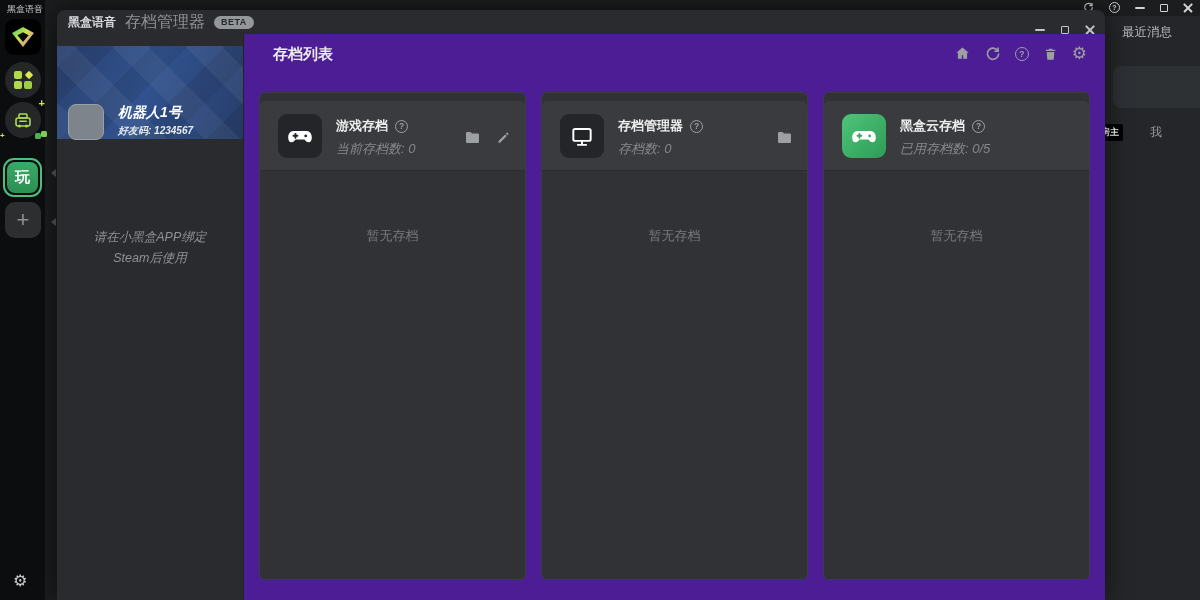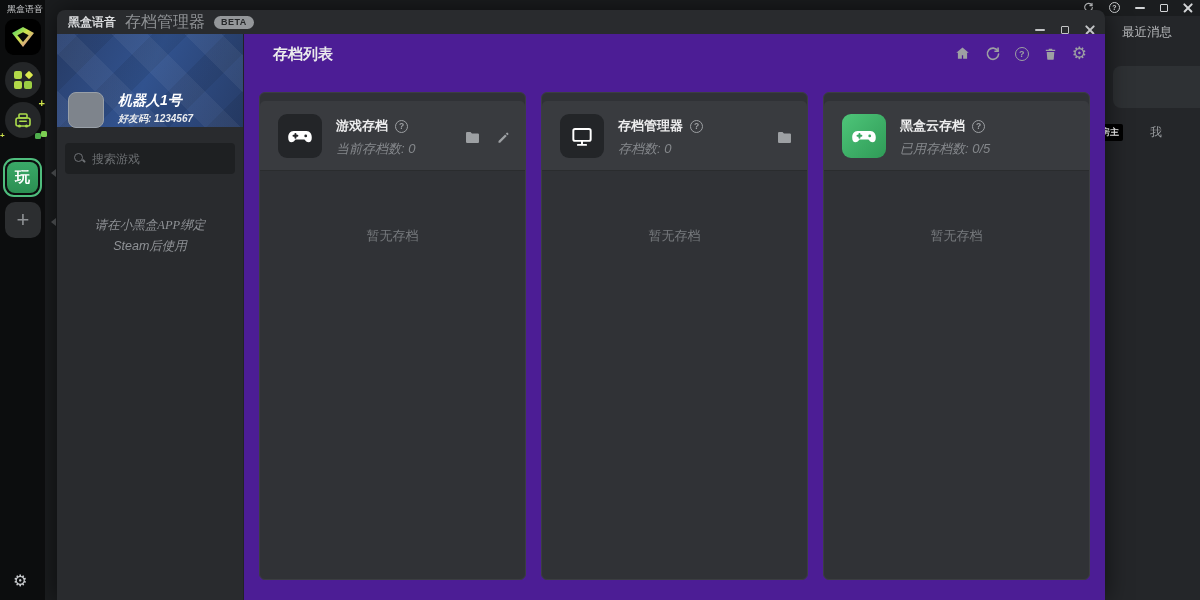--- a/index.html
+++ b/index.html
@@ -55,37 +55,37 @@
 
   
   #overlay { position:absolute; left:12px; top:10px; width:1048px; height:590px; background:#292b2e; border-radius:8px 8px 0 0; box-shadow:0 0 26px rgba(0,0,0,0.6); z-index:10; }
   #ov-titlebar { position:absolute; left:0; top:0; width:100%; height:24px; display:flex; align-items:center; padding-left:11px; gap:9px; }
   .ov-app { font-size:12px; font-weight:bold; color:#dadcde; }
   .ov-name { font-size:16px; color:#8f9295; }
   .beta-badge { background:#94979a; color:#26282a; font-size:9px; font-weight:bold; padding:1.5px 7px; border-radius:8px; letter-spacing:0.5px; }
   #ov-controls { position:absolute; right:10px; top:15px; display:flex; gap:16px; color:#c2c4c6; align-items:center; }
 
   
-  #ov-left { position:absolute; left:0; top:24px; width:186px; height:398px; background:#292b2e; }
+  #ov-left { position:absolute; left:0; top:36px; width:186px; height:398px; background:#292b2e; }
   .banner { position:absolute; left:0; top:0; width:186px; height:93px;
     background:
       repeating-linear-gradient(45deg, rgba(255,255,255,0.05) 0 26px, rgba(255,255,255,0) 26px 52px),
       repeating-linear-gradient(-45deg, rgba(0,0,0,0.08) 0 26px, rgba(0,0,0,0) 26px 52px),
       linear-gradient(115deg,#2a4170 0%, #31528e 48%, #273d69 100%); }
   .avatar { position:absolute; left:11px; top:58px; width:36px; height:36px; border-radius:8px; background:#7e848c; border:1px solid #99a0a8; }
   .profile-name { position:absolute; left:61px; top:58px; font-size:14px; font-weight:bold; font-style:italic; color:#fff; white-space:nowrap; }
   .friend-code { position:absolute; left:61px; top:78px; font-size:10px; font-weight:bold; font-style:italic; color:#e9ebed; white-space:nowrap; }
   .search-box { position:absolute; left:8px; top:109px; width:170px; height:31px; background:#1e2022; border-radius:4px; display:flex; align-items:center; padding:0 9px; gap:6px; }
   .mag-ico { position:relative; width:12px; height:12px; flex:0 0 auto; }
   .mag-ico::before { content:""; position:absolute; left:0; top:0; width:7px; height:7px; border:1.5px solid #6f7276; border-radius:50%; }
   .mag-ico::after { content:""; position:absolute; left:7.5px; top:7.5px; width:4px; height:1.5px; background:#6f7276; transform:rotate(45deg); border-radius:1px; }
   .search-box input { flex:1; background:transparent; border:none; outline:none; color:#c8cacd; font-size:12px; font-family:inherit; }
   .search-box input::placeholder { color:#6b6e71; }
   .hint { position:absolute; left:0; width:100%; text-align:center; font-size:12.5px; font-style:italic; color:#8f9296; }
-  #hint1 { top:183px;font-family:Liberation Serif, serif; } #hint2 { top:204px; }
+  #hint1 { top:183px; } #hint2 { top:204px; }
 
   
   #ov-main { position:absolute; left:186px; top:24px; width:862px; height:566px; background:#4c1d95; border-left:1px solid #202224; }
   .ov-h-title { position:absolute; left:29px; top:11px; font-size:15px; font-weight:bold; color:#eaebec; }
   #ov-h-icons { position:absolute; right:18px; top:11px; display:flex; align-items:center; gap:14px; color:#9da0a3; }
   #ov-h-icons .gear-glyph { font-size:17px; line-height:1; }
   .help-circ-lg { width:14px; height:14px; border:1.4px solid currentColor; border-radius:50%; font-size:9px; font-weight:bold; display:flex; align-items:center; justify-content:center; }
 
   #cards { position:absolute; left:15px; top:58px; display:flex; gap:15px; }
   .card { position:relative; width:267px; height:488px; border-radius:6px; border:1px solid #3b3e41; background:#303236; }
@@ -197,24 +197,20 @@
       <span class="sico min-line"></span>
       <span class="sico max-box"></span>
       <span class="sico close-x"></span>
     </div>
 
     <div id="ov-left">
       <div class="banner"></div>
       <div class="avatar"></div>
       <div class="profile-name">机器人1号</div>
       <div class="friend-code">好友码: 1234567</div>
-      <div class="search-box">
-        <span class="mag-ico"></span>
-        <input type="text" placeholder="搜索游戏" style="">
-      </div>
       <div class="hint" id="hint1">请在小黑盒APP绑定</div>
       <div class="hint" id="hint2">Steam后使用</div>
     </div>
 
     <div id="ov-main">
       <div class="ov-h-title">存档列表</div>
 
       <div id="ov-h-icons">
         <span class="sico">
           <svg width="17" height="17" viewBox="0 0 24 24" fill="currentColor">

